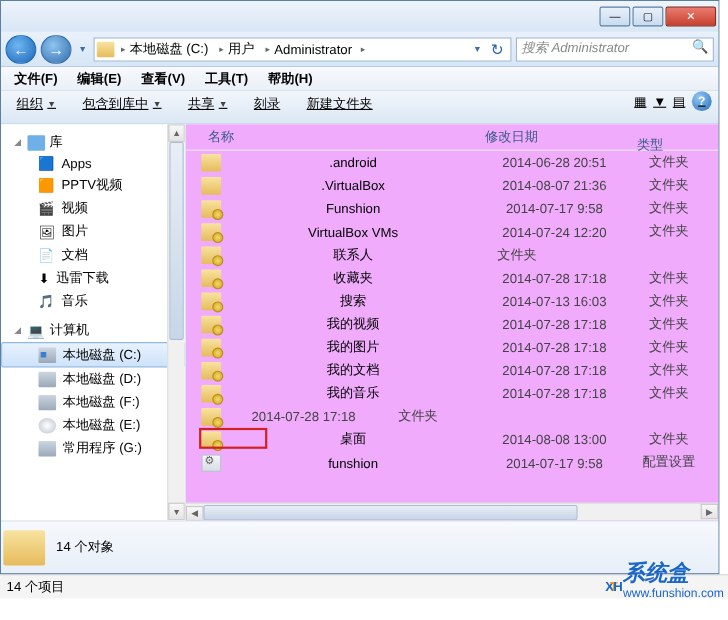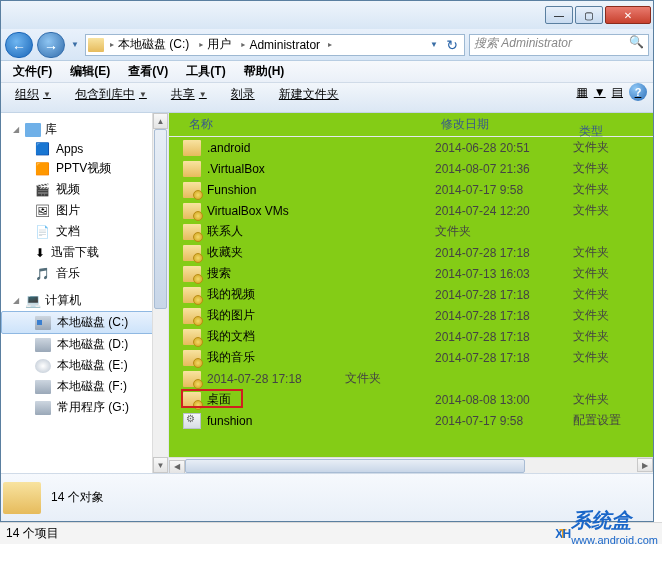--- a/index.html
+++ b/index.html
@@ -43,28 +43,28 @@
 .tw { width: 10px; color: #888; font-size: 8px; display: inline-block; text-align: center; }
 .ticon { width: 16px; height: 14px; display: inline-block; }
 .libico { background: #6fb0e8; border-radius: 1px; }
 .diskico { background: linear-gradient(#cdd6e0,#9aa8b8); border-radius: 1px; position: relative; }
 .diskico.c::after { content:''; position:absolute; left:2px; top:4px; width:5px; height:5px; background:#3a7fd0; }
 .cdico { border-radius: 50%; background: radial-gradient(#fff,#b8c3d0); }
 .sidescroll { position: absolute; right: 0; top: 0; width: 16px; height: 100%; background: #f0f0f0; border-left: 1px solid #ddd; }
 .sbarbtn { height: 16px; background: linear-gradient(#f8f8f8,#e4e4e4); border: 1px solid #c8c8c8; display:flex;align-items:center;justify-content:center;font-size:8px;color:#666; }
 .sbthumb { position:absolute; top:16px; left:1px; right:1px; height: 180px; background: linear-gradient(#e8eef6,#c8d6e8); border: 1px solid #a8bcd4; border-radius: 2px; }
 
-.main { flex: 1; background: #84cc16; position: relative; overflow: hidden; }
+.main { flex: 1; background: #f0abfc; position: relative; overflow: hidden; }
 .colhead { height: 24px; border-bottom: 1px solid #e4e8ee; display: flex; align-items: center; padding-left: 14px; }
 .col { padding: 0 6px; color: #3a5a8a; }
 .col.name { width: 252px; }
 .col.date { width: 138px; }
 .col.type { width: 70px; margin-top: 14px; }
 .filelist { }
-.row { display: flex; align-items: center; padding: 2px 0 2px 14px; height: 21px; }
+.row { display: flex; align-items: center; padding: 2px 0 2px 14px; height: 21px; text-align: center; }
 .row .fico { width: 18px; height: 16px; margin-right: 6px; display:inline-block; }
 .ficfold { background: linear-gradient(#f8e3a0,#e6bb5c); border-radius: 1px; }
 .ficfoldl { background: linear-gradient(#f8e3a0,#e6bb5c); border-radius: 1px; position: relative; }
 .ficfoldl::after { content:''; position:absolute; right:-2px; bottom:-2px; width:8px; height:8px; background: radial-gradient(#f5d96a,#cfa21a); border-radius:50%; border:1px solid #b88c12; }
 .ficcfg { background: linear-gradient(#f4f6f8,#d8dde4); border:1px solid #bac2cc; position:relative; }
 .ficcfg::after { content:'⚙'; position:absolute; left:2px; top:-1px; font-size:10px; color:#666; }
 .row .nm { width: 228px; }
 .row .dt { width: 138px; color: #444; }
 .row .tp { width: 70px; color: #444; }
 .hlbox { position: absolute; border: 2px solid #d02020; }
@@ -203,26 +203,26 @@
         <div id="compitems">
             <div class="treeit sel">
               <span class="ticon diskico c"></span>
               <span>本地磁盘 (C:)</span>
             </div>
             <div class="treeit">
               <span class="ticon diskico"></span>
               <span>本地磁盘 (D:)</span>
             </div>
             <div class="treeit">
+              <span class="ticon diskico"></span>
+              <span>本地磁盘 (F:)</span>
+            </div>
+            <div class="treeit">
               <span class="ticon cdico"></span>
               <span>本地磁盘 (E:)</span>
-            </div>
-            <div class="treeit">
-              <span class="ticon diskico"></span>
-              <span>本地磁盘 (F:)</span>
             </div>
             <div class="treeit">
               <span class="ticon diskico"></span>
               <span>常用程序 (G:)</span>
             </div>
           </div>
       </div>
       <div class="sidescroll">
         <div class="sbarbtn">▲</div>
         <div class="sbthumb"></div>
@@ -335,15 +335,15 @@
 </div>
 
 <div class="status2">
   <span>14 个项目</span>
 </div>
 
 <div class="watermark">
   <div class="wmlogo"><span class="b">X</span><span class="o">T</span><span class="b">H</span></div>
   <div class="wmtext">
     <div class="t1">系统盒</div>
-    <div class="t2">www.android.com</div>
+    <div class="t2">www.funshion.com</div>
   </div>
 </div>
 
 </body></html>

